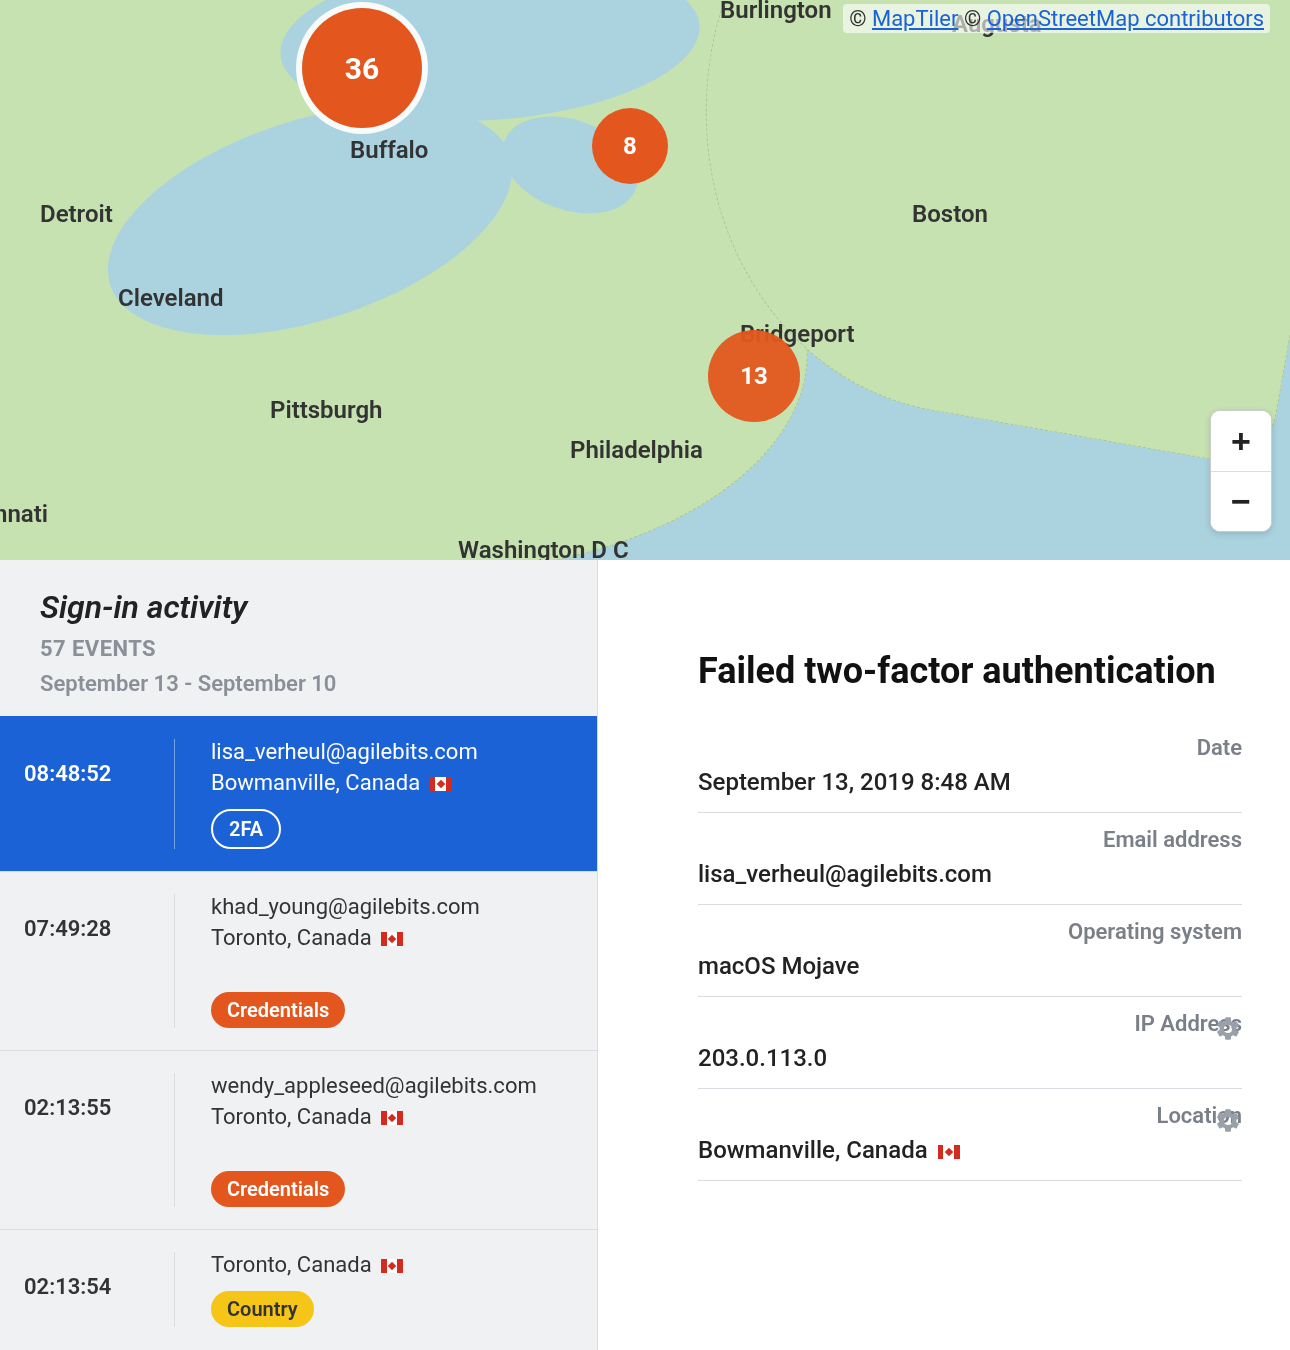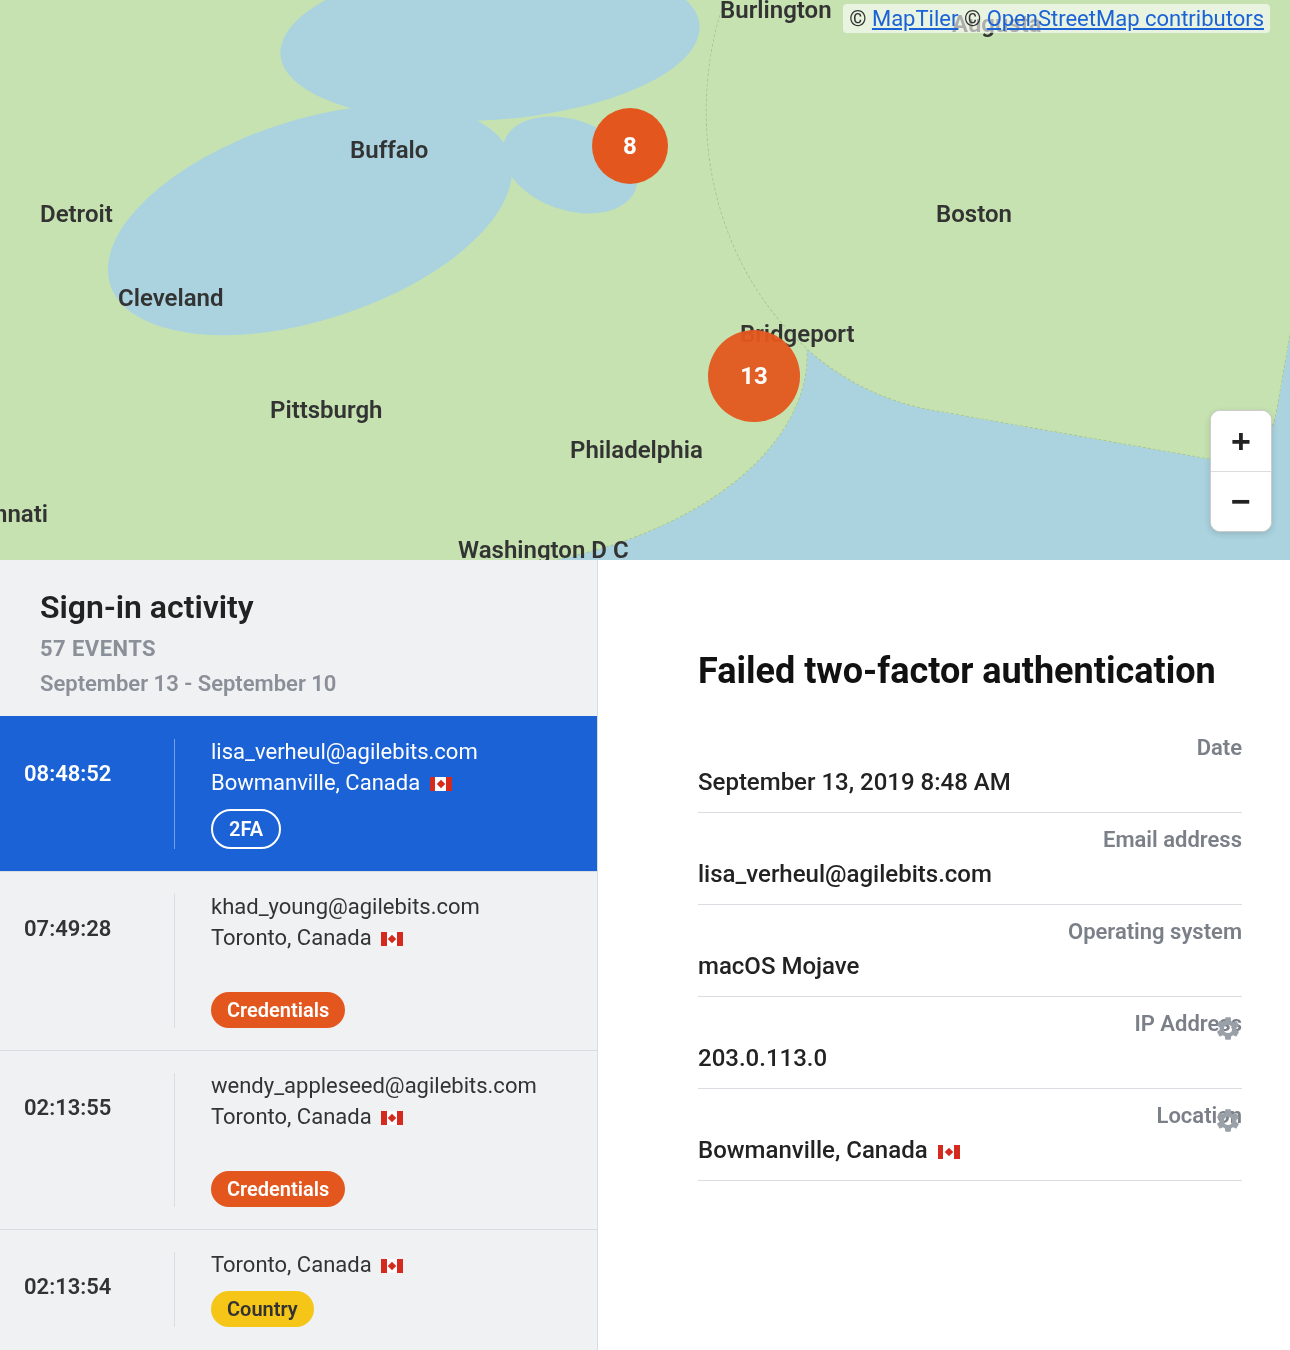--- a/index.html
+++ b/index.html
@@ -90,21 +90,21 @@
   .left-pane {
     width: 598px;
     background: #eff1f3;
     border-right: 1px solid #d8dbdf;
     display: flex; flex-direction: column;
     overflow: hidden;
   }
   .left-header {
     padding: 28px 40px 20px 40px;
   }
-  .left-header h2 { font-size: 32px; font-weight: 600; color: #222; margin-bottom: 10px;}
+  .left-header h2 { font-size: 32px; font-weight: 600; color: #222; margin-bottom: 10px; font-style: italic;}
   .events-count { font-size: 22px; font-weight: 700; color: #8a8f98; letter-spacing: .02em; margin-bottom: 10px;}
   .date-range   { font-size: 22px; font-weight: 600; color: #8a8f98; }
 
   .event-list { flex:1; overflow:hidden; }
   .event-row {
     display: flex; align-items: flex-start;
     padding: 22px 24px 22px 24px;
     border-top: 1px solid #d9dde2;
     cursor: pointer;
   }
@@ -178,28 +178,31 @@
   <div class="land usa"></div>
   <div class="land ne"></div>
   <div class="lake erie"></div>
   <div class="lake ontario"></div>
   <div class="lake small"></div>
 
   <span class="city-label" style="top:-4px; left:720px;">Burlington</span>
   <span class="city-label" style="top:10px; left:952px;">Augusta</span>
   <span class="city-label" style="top:136px; left:350px;">Buffalo</span>
   <span class="city-label" style="top:200px; left:40px;">Detroit</span>
-  <span class="city-label" style="top:200px; left:936px;">Boston</span>
+  <span class="city-label" style="top:200px; left:912px;">Boston</span>
   <span class="city-label" style="top:284px; left:118px;">Cleveland</span>
   <span class="city-label" style="top:320px; left:740px;">Bridgeport</span>
   <span class="city-label" style="top:396px; left:270px;">Pittsburgh</span>
   <span class="city-label" style="top:436px; left:570px;">Philadelphia</span>
   <span class="city-label" style="top:500px; left:-6px;">nnati</span>
   <span class="city-label" style="top:536px; left:458px;">Washington D C</span>
 
+  <div class="cluster big">
+      <span>36</span>
+    </div>
   <div class="cluster med">
       <span>8</span>
     </div>
   <div class="cluster south">
       <span>13</span>
     </div>
 
   <div class="attribution">
     <span>© </span><a href="#">MapTiler</a><span>  © </span><a href="#">OpenStreetMap contributors</a>
   </div>

